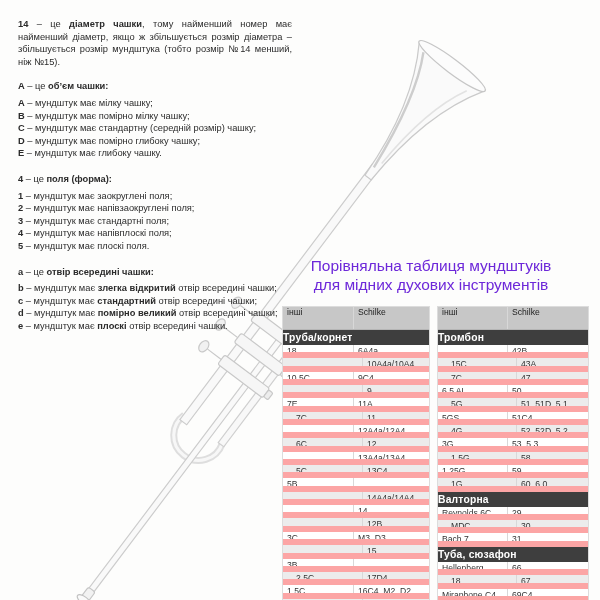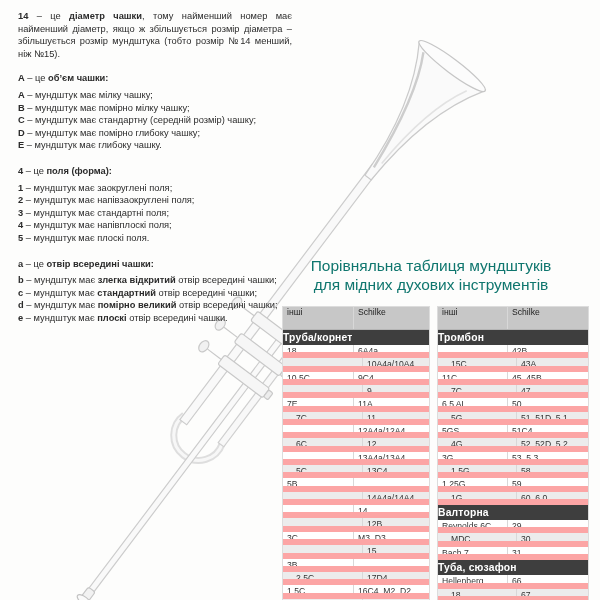--- a/index.html
+++ b/index.html
@@ -2,30 +2,30 @@
 <html style="--section_header_bg: #3e3e3e; --column_header_bg: #c7c7c7; --row_alt_bg: #ececec; --body_text: #2b2b2b;"><head>
 <meta charset="utf-8">
 <style>
   html,body{margin:0;padding:0;}
   .page{
     position:relative;width:600px;height:600px;overflow:hidden;
     background:#fdfdfc;font-family:"Liberation Sans", sans-serif;
   }
   .trumpet-svg{position:absolute;left:0;top:0;z-index:1;}
   
-  .textblock{position:absolute;left:18px;top:10px;width:274px;z-index:2;
+  .textblock{position:absolute;left:18px;top:18px;width:274px;z-index:2;
     font-size:9.3px;line-height:12.6px;color:#2b2b2b;}
   .para{text-align:justify;margin:0 0 12px 0;}
   .heading{margin:1px 0 4px 0;}
   .list{margin:0 0 13px 0;}
   .line{white-space:nowrap;}
   .bold{font-weight:bold;}
   
   .table-title{position:absolute;left:297px;top:256px;width:268px;z-index:2;
-    text-align:center;font-size:15.5px;line-height:19px;color:#0f766e;font-weight:500;}
+    text-align:center;font-size:15.5px;line-height:19px;color:#6d28d9;font-weight:500;}
   
   .ctable{position:absolute;top:306px;background:#fff;z-index:3;
     border:1px solid #dcdcdc;font-size:8.6px;color:#333;}
   .ctable.left{left:282px;width:146px;}
   .ctable.right{left:437px;width:150px;}
   .trow{display:grid;height:13.35px;line-height:13.1px;box-sizing:border-box;
     border-bottom:6px solid #fca5a5;background:#fff;}
   .left .trow{grid-template-columns:71px 1fr;}
   .right .trow{grid-template-columns:70px 1fr;}
   .trow.alt{background:var(--row_alt_bg,#ececec);padding-left:9px;}
@@ -207,24 +207,20 @@
       </div>
       <div class="sec">Тромбон</div>
       <div class="trow">
         <div class="cell c0"></div>
         <div class="cell">42B</div>
       </div>
       <div class="trow alt">
         <div class="cell c0">15C</div>
         <div class="cell">43A</div>
       </div>
-      <div class="trow">
-        <div class="cell c0">11C</div>
-        <div class="cell">45, 45B</div>
-      </div>
       <div class="trow alt">
         <div class="cell c0">7C</div>
         <div class="cell">47</div>
       </div>
       <div class="trow">
         <div class="cell c0">6.5 AL</div>
         <div class="cell">50</div>
       </div>
       <div class="trow alt">
         <div class="cell c0">5G</div>

